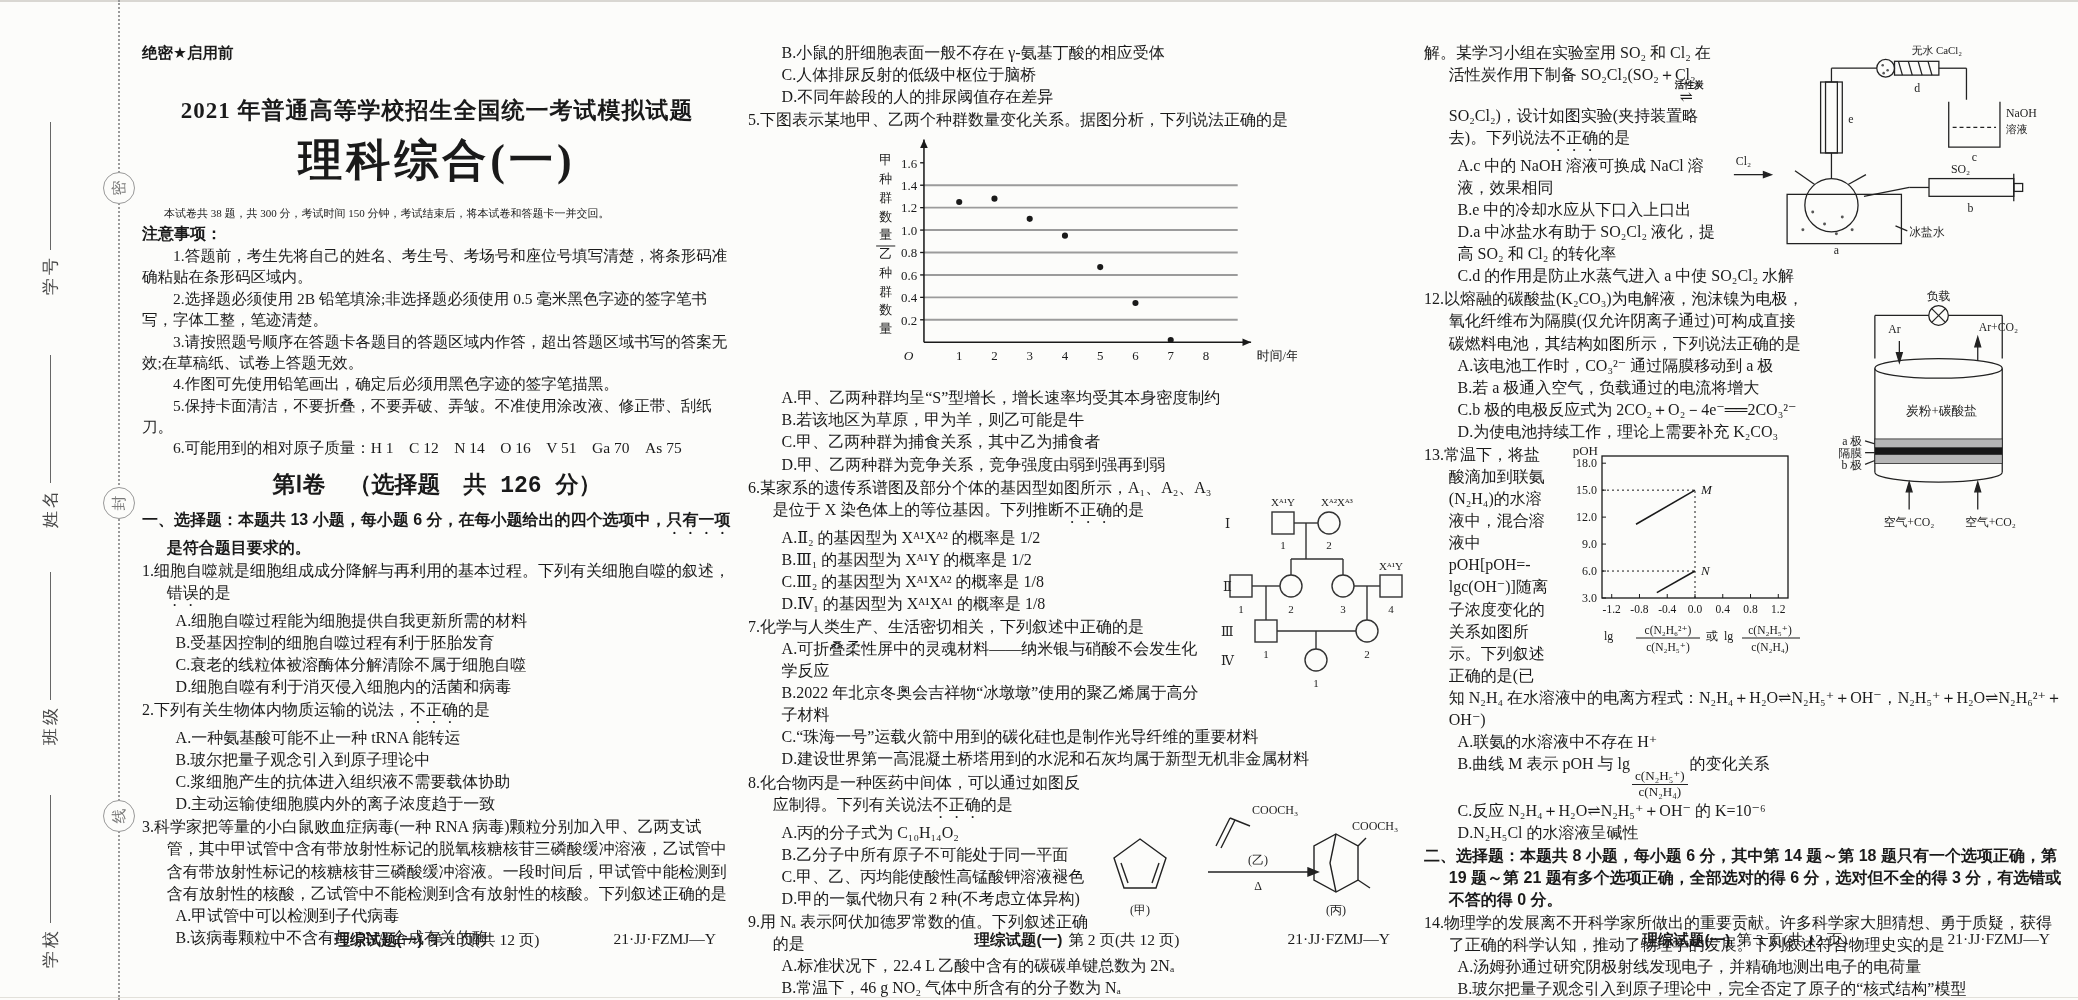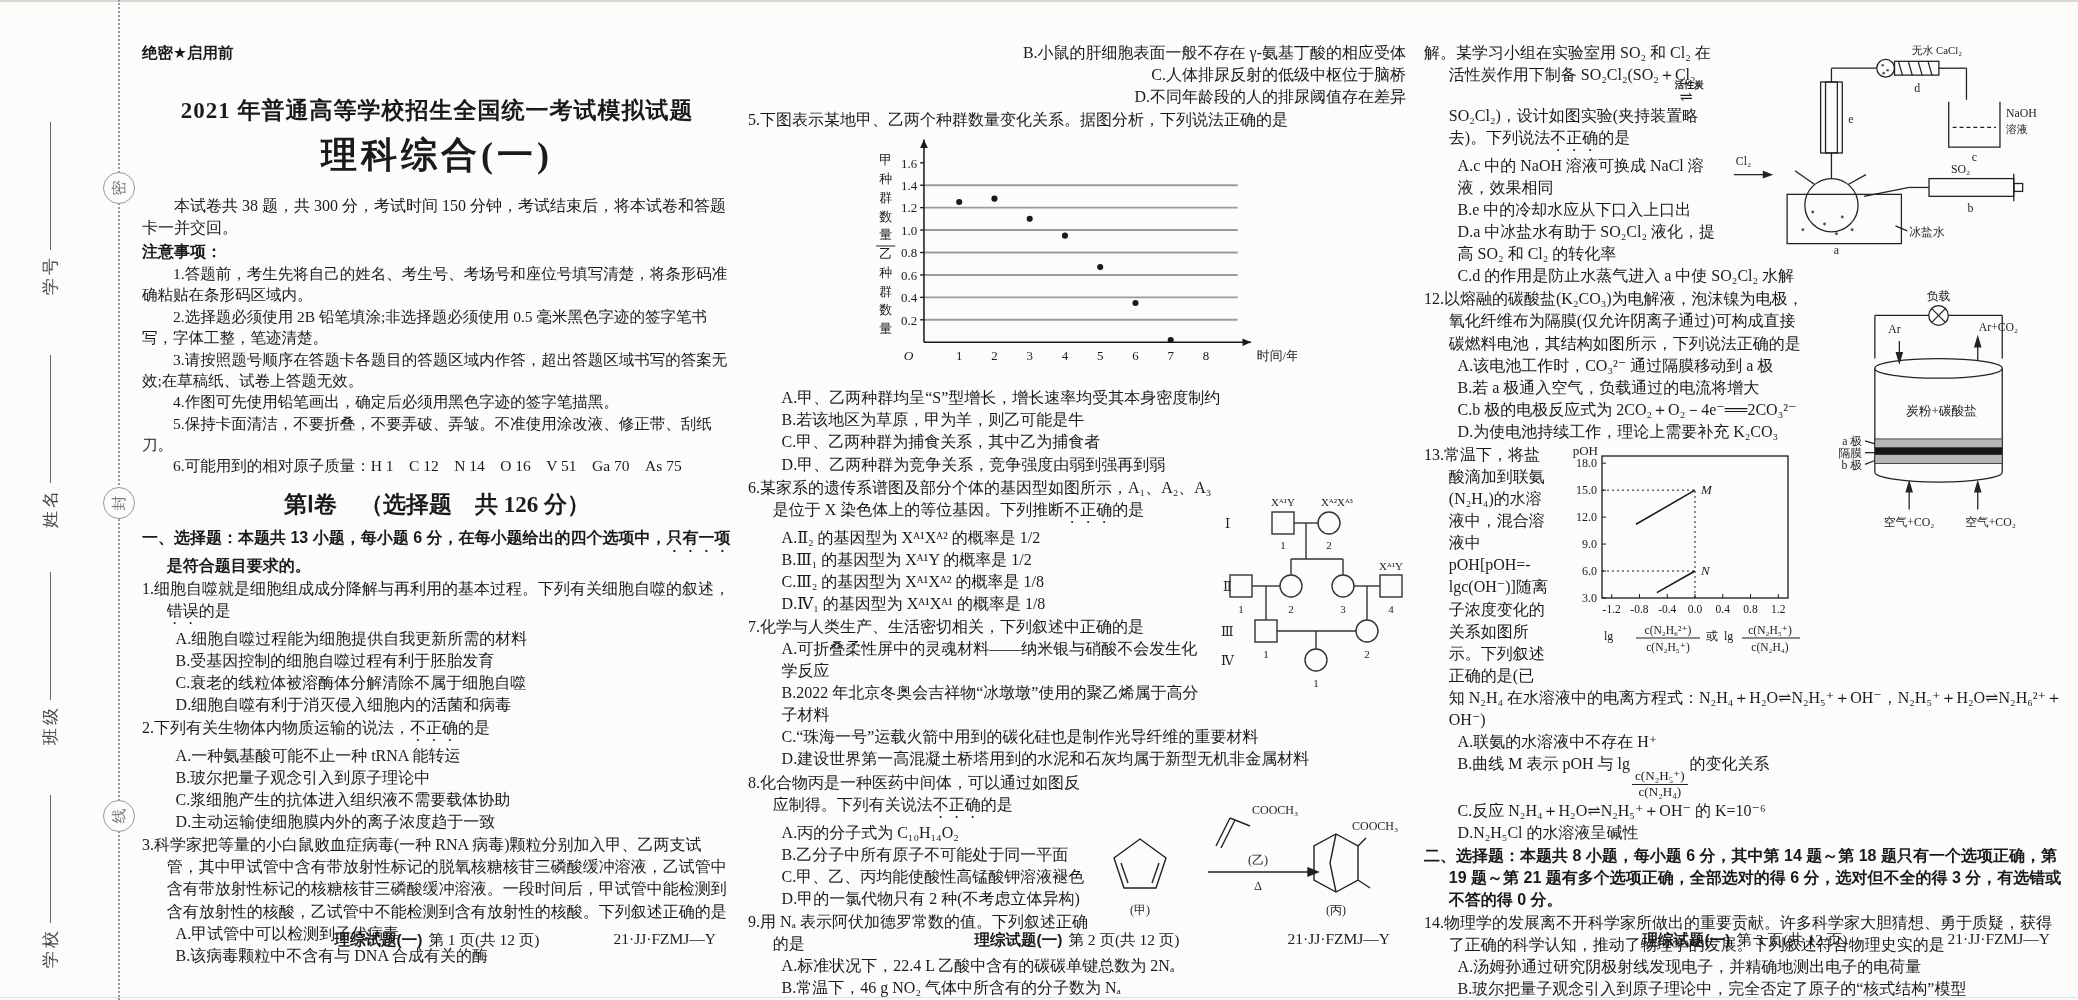--- a/index.html
+++ b/index.html
@@ -13,30 +13,30 @@
   .mline{display:inline-block;width:128px;border-bottom:1.5px solid #666;vertical-align:5px;margin-left:5px;}
   .seal{position:absolute;left:103px;width:30px;height:30px;border:1.5px solid #999;border-radius:50%;
         display:flex;align-items:center;justify-content:center;font-size:15px;color:#777;background:#fcfcfa;
         transform:rotate(-90deg);z-index:2;}
   .col{position:absolute;top:42px;font-size:16px;line-height:1.38;}
   #col1{left:142px;width:590px;}
   #col2{left:748px;width:658px;}
   #col3{left:1424px;width:642px;}
   .secret{font-family:"Liberation Sans","DejaVu Sans",sans-serif;font-weight:bold;font-size:15.5px;}
   .t1{text-align:center;font-weight:bold;font-size:23px;margin-top:32px;letter-spacing:1px;}
-  .t2{text-align:center;font-weight:bold;font-size:36px;margin-top:4px;letter-spacing:4px;}
-  .intro{margin:14px 0 2px 0;text-indent:2em;font-size:16px;}
+  .t2{text-align:center;font-weight:bold;font-size:44px;margin-top:4px;letter-spacing:4px;}
+  .intro{margin:14px 0 2px 0;text-indent:2em;font-size:11px;}
   .notes-title{font-family:"Liberation Sans","DejaVu Sans",sans-serif;font-weight:bold;font-size:16px;margin-top:2px;}
   .note{margin:0;text-indent:2em;font-size:15.5px;}
-  .sec-title{text-align:center;font-family:Liberation Serif, serif;font-weight:bold;
+  .sec-title{text-align:center;font-family:Liberation Mono, monospace;font-weight:bold;
              font-size:23px;margin:12px 0 6px 0;}
   .sec-para{font-family:"Liberation Sans","DejaVu Sans",sans-serif;font-weight:bold;}
   .q-stem{padding-left:1.55em;text-indent:-1.55em;}
   .q-opt{padding-left:2.1em;}
-  .cont .q-opt{padding-left:2.1em;text-align:right;}
+  .cont .q-opt{padding-left:2.1em;}
   .emph{-webkit-text-emphasis:filled dot;-webkit-text-emphasis-position:under right;
         text-emphasis:filled dot;text-emphasis-position:under right;}
   .stack{display:inline-flex;flex-direction:column;align-items:center;line-height:1;vertical-align:-0.45em;}
   .stack .top{font-size:0.6em;transform:translateY(1px);font-weight:bold;}
   .frac{display:inline-flex;flex-direction:column;align-items:center;line-height:1.12;
         font-size:0.82em;vertical-align:-0.85em;padding:0 2px;}
   .frac .num{border-bottom:1px solid #222;padding:0 3px;}
   .chart-center{display:block;margin:2px auto 2px auto;}
   .figR{float:right;margin:2px 0 4px 8px;}
   svg{font-family:"Liberation Serif","DejaVu Serif",serif;}

